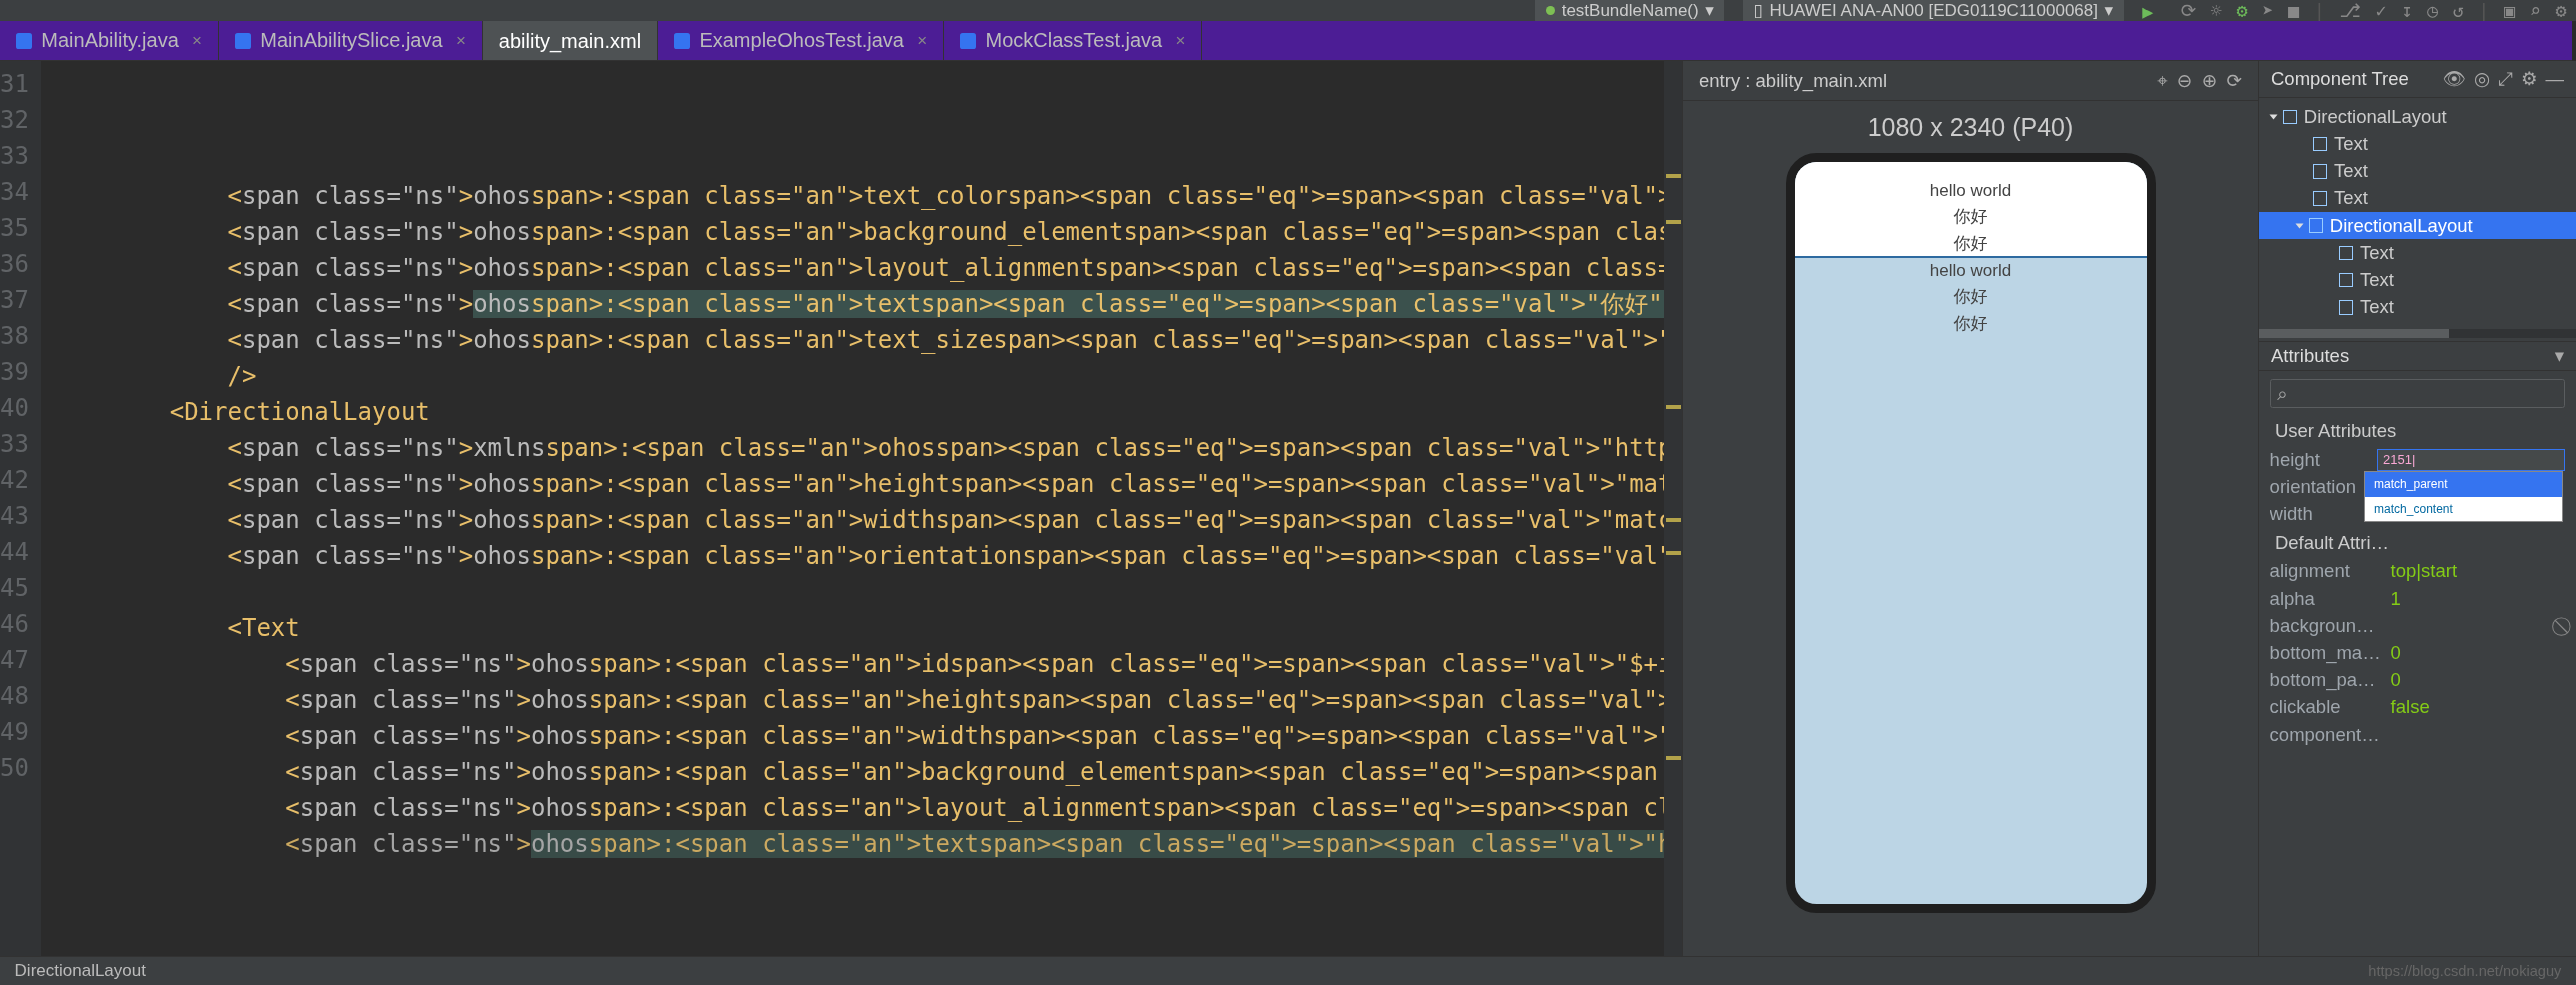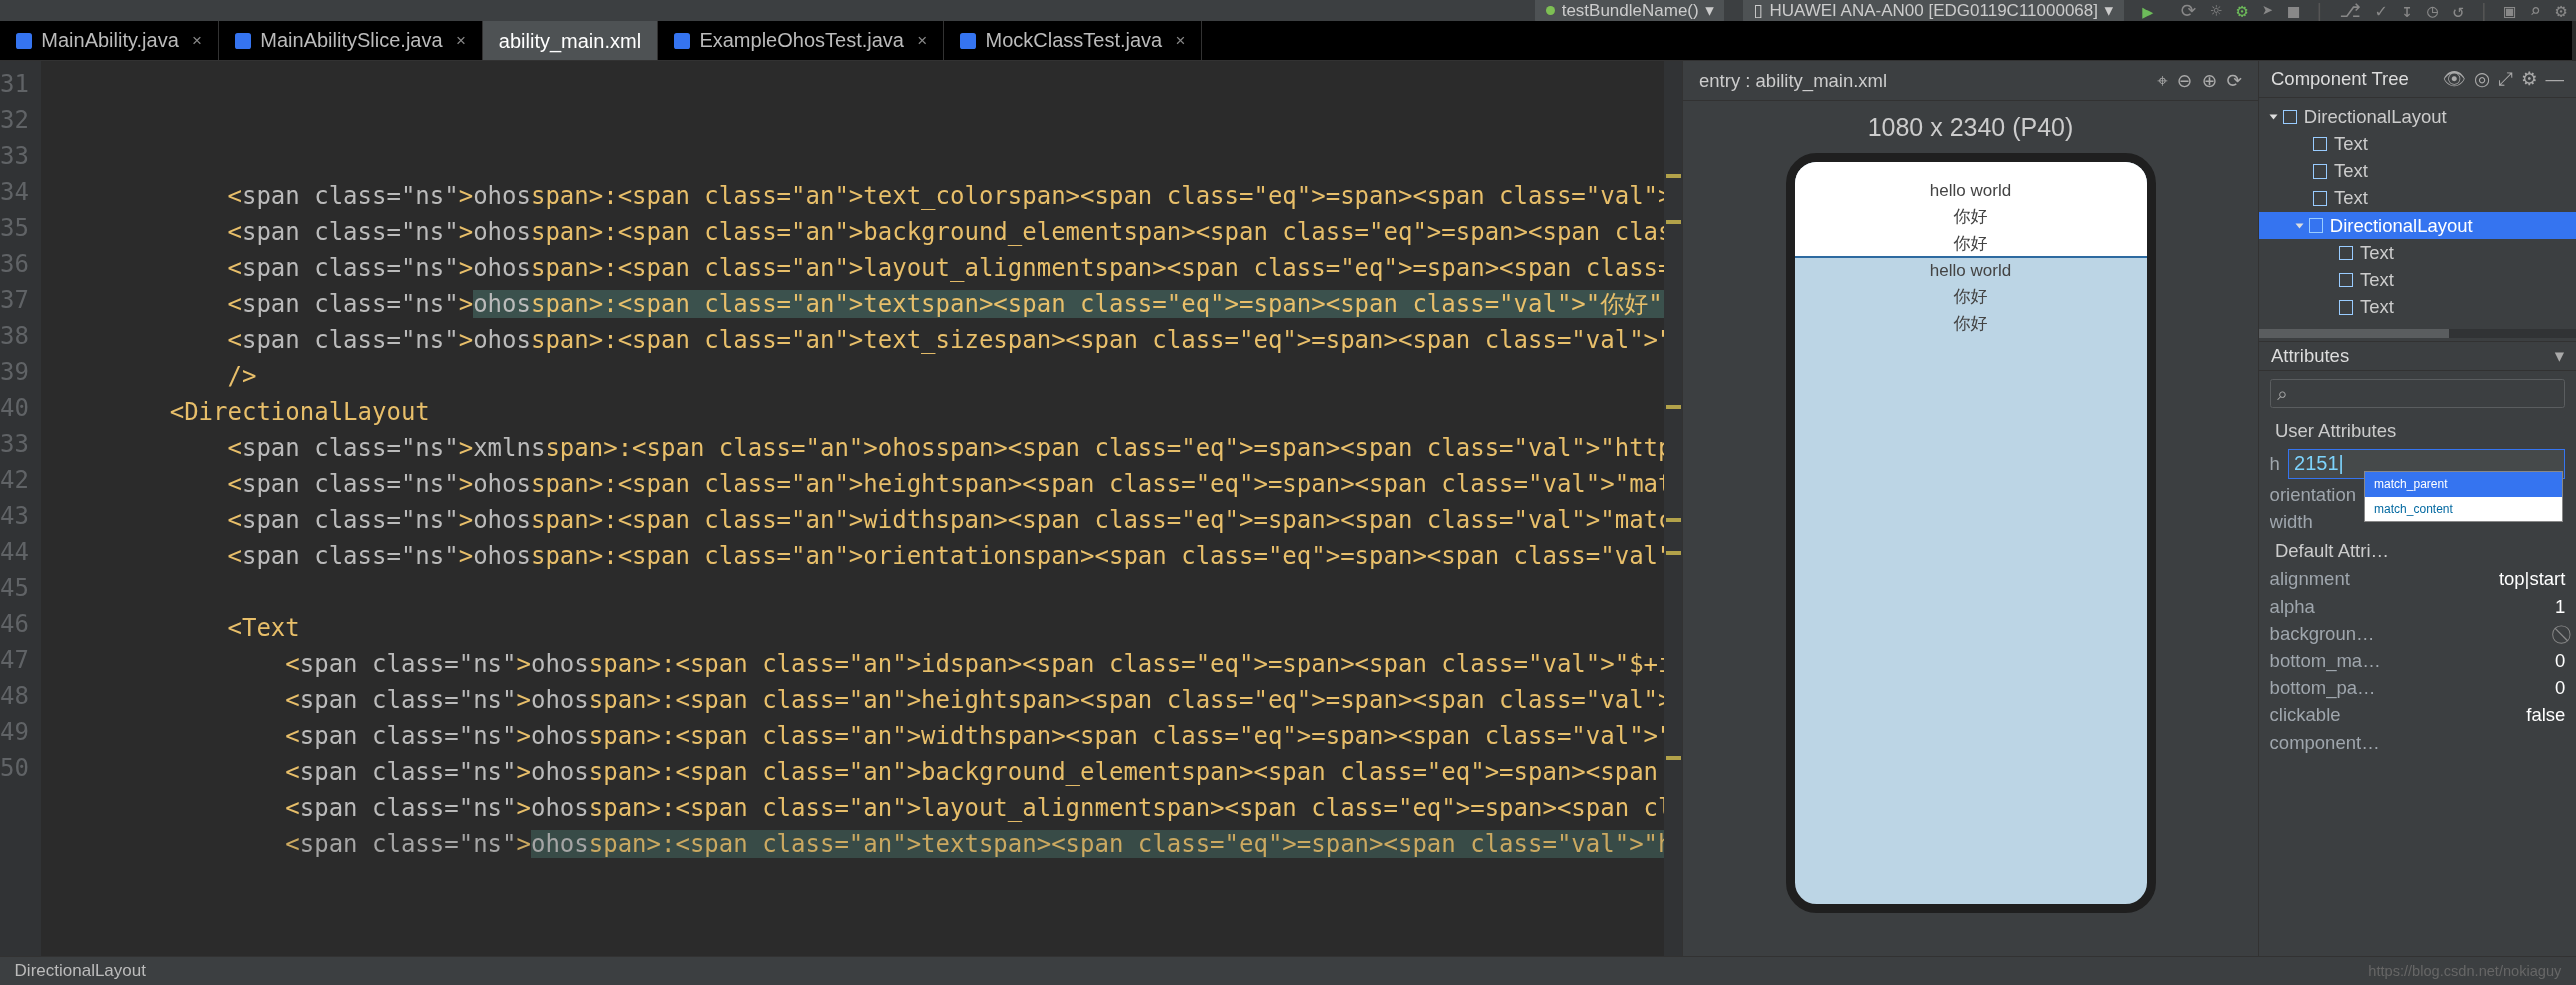--- a/index.html
+++ b/index.html
@@ -6,21 +6,21 @@
 html,body { width:2576px; height:985px; background:#2b2b2b; font-family:"Menlo","Consolas",monospace; color:#bbb; overflow:hidden; font-size:18.5px; }
 
 
 .topbar { position:absolute; left:0; right:0; top:0; height:21px; background:#3c3f41; display:flex; align-items:center; justify-content:flex-end; padding:0 9.3px; gap:18.5px; }
 .topbar .spacer { flex:1; }
 .topbar .pill { background:#4e5254; border-radius:4px; padding:2.6px 10.6px; color:#ccc; display:flex; align-items:center; gap:6.6px; font-size:17px; font-family:sans-serif;}
 .topbar .pill.green-dot::before { content:""; width:9.3px;height:9.3px;border-radius:50%; background:#7ec054; display:inline-block;}
 .topbar .icon { width:20px; height:20px; color:#9aa0a6; }
 .topbar .run-icon { color:#6dbb5a; }
 
-.tabbar { position:absolute; left:0; top:21px; right:4px; height:40px; background:#000000; display:flex; align-items:stretch; border-bottom:1.3px solid #323232;}
+.tabbar { position:absolute; left:0; top:21px; right:4px; height:40px; background:#4c1d95; display:flex; align-items:stretch; border-bottom:1.3px solid #323232;}
 .tab { display:flex; align-items:center; gap:9.3px; padding:0 16px; color:#bbb; font-family:sans-serif; font-size:20px; border-right:0.7px solid #323232;}
 .tab.active { background:#4e5254; color:#fff;flex-direction:column;}
 .tab .ficon { width:16px;height:16px;border-radius:2.6px;}
 .ficon.java { background:#3574f0;}
 .ficon.xml  { background:#c97c2b;}
 .tab .close { color:#888; font-size:17px; margin-left:4px;}
 
 
 .editor { position:absolute; left:0; top:61px; width:1682px; bottom:0; background:#2b2b2b; display:flex; font-size:24px; line-height:1.55; }
 .gutter { width:119px; background:#313335; text-align:right; padding:5.3px 12px 5.3px 0; color:#606366; position:relative; }
@@ -66,22 +66,22 @@
 .tree .tw{ width:0;height:0;border-left:5.3px solid #ddd;border-top:4px solid transparent;border-bottom:4px solid transparent; transform:rotate(90deg);} 
 .tree .ico{ width:14.6px;height:14.6px;border:1.3px solid #9cf;}
 .side .scroll1{height:9.3px;background:#313335;position:relative;margin:2.6px 0;}
 .side .scroll1 .thumb{position:absolute;left:0;width:60%;height:100%;background:#5a5d5f;}
 .side .ahead{ height:30.5px; display:flex; align-items:center; padding:0 12px; color:#ddd; border-top:0.7px solid #323232; border-bottom:0.7px solid #323232;}
 .side .ahead .grow{flex:1;}
 .searchbox{ margin:8px 10.6px; height:29px; border:1.3px solid #5a5d5f; border-radius:2.6px; display:flex; align-items:center; padding:0 6.6px; color:#aaa;}
 .section-h{ display:flex; align-items:center; gap:5.3px; padding:4px 10.6px; color:#ccc;}
 .kv { display:flex; align-items:center; padding:2.6px 10.6px; color:#9fa6ad; gap:8px;}
 .kv .k{ width:113px; white-space:nowrap; overflow:hidden; text-overflow:ellipsis;}
-.kv .v{ flex:1; color:#ffffff;text-align:right;}
-.kv input{ flex:1; background:#45494a; border:1.3px solid #3574f0; color:#7dd3fc; font-size:20px; padding:2.6px 5.3px; font-family:sans-serif;}
+.kv .v{ flex:1; color:#84cc16;}
+.kv input{ flex:1; background:#45494a; border:1.3px solid #3574f0; color:#f9a8d4; font-size:13px; padding:2.6px 5.3px; font-family:sans-serif;}
 .dropdown{ position:absolute; right:13.2px; width:199px; background:#fff; border:0.7px solid #888; font-size:12px; z-index:50;}
 .dropdown .opt{ padding:5.3px 9.3px; color:#0369a1;}
 .dropdown .opt.sel{ background:#3574f0; color:#fff;}
 
 .footer { position:absolute; left:0; right:0; bottom:0; height:29px; background:#3c3f41; border-top:0.7px solid #323232; display:flex; align-items:center; padding:0 14.6px; font-family:sans-serif; font-size:17px; color:#bbb;}
 .footer .grow{flex:1;}
 .footer .wm{ color:#666; font-size:14.6px;}
 
 .topicons { display:flex; gap:14.6px; align-items:center;}
 </style>

